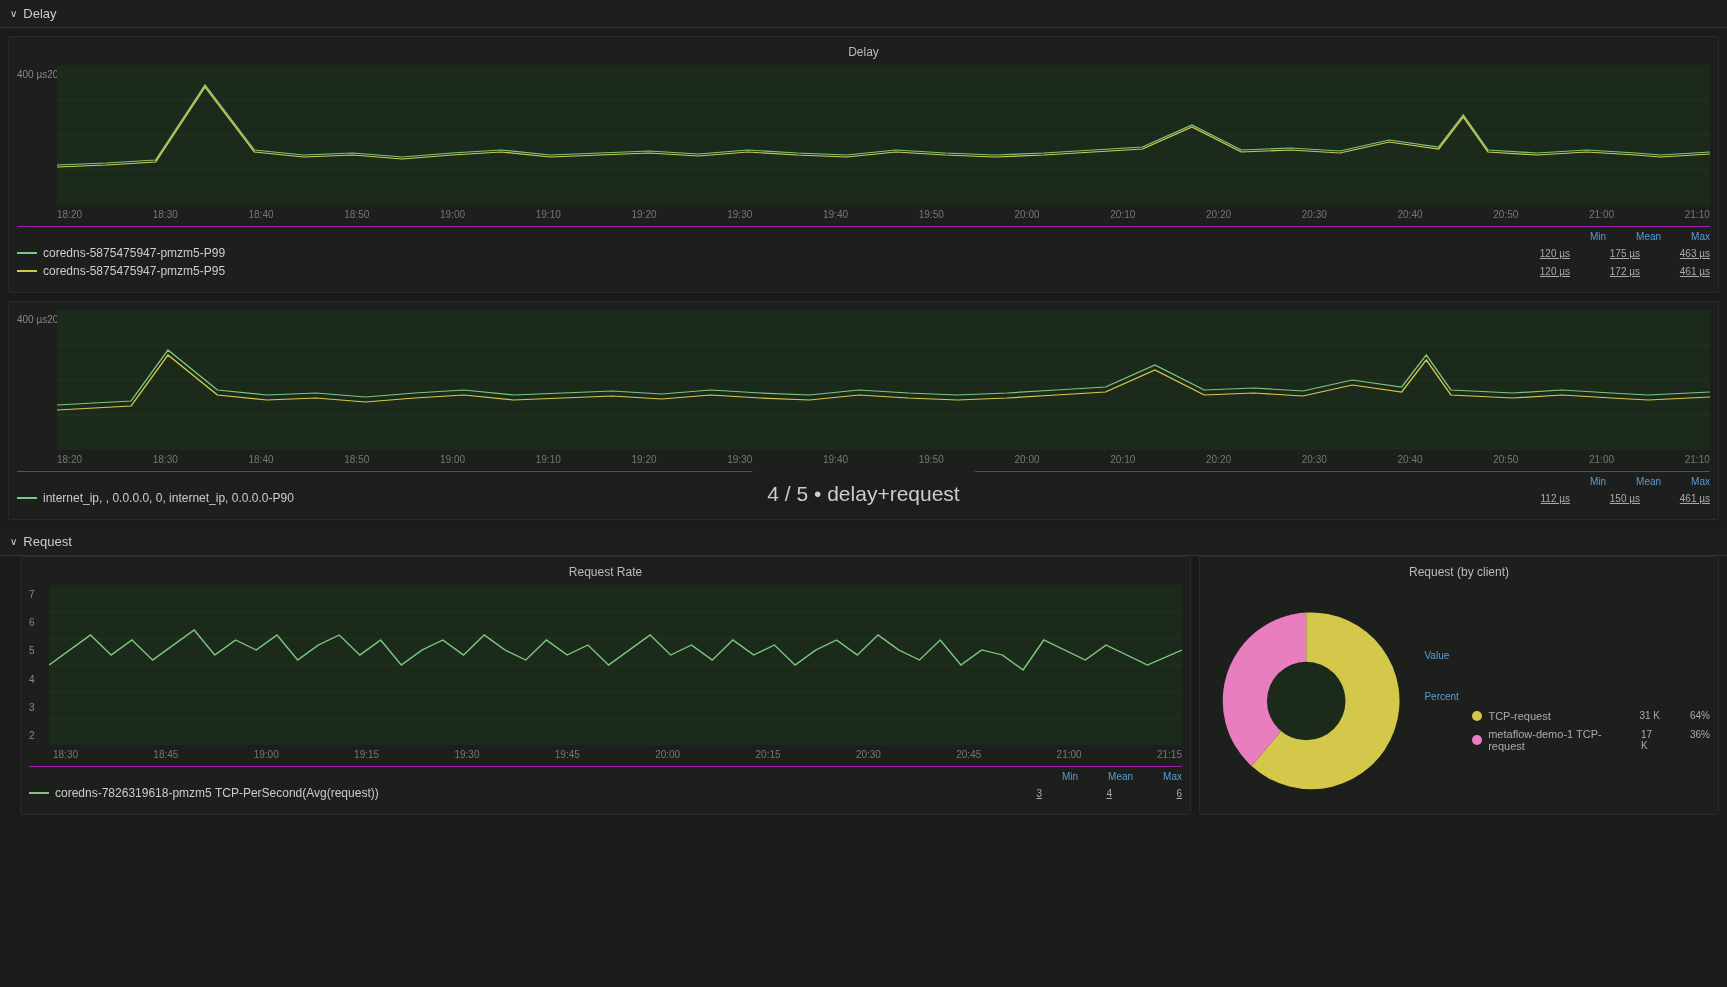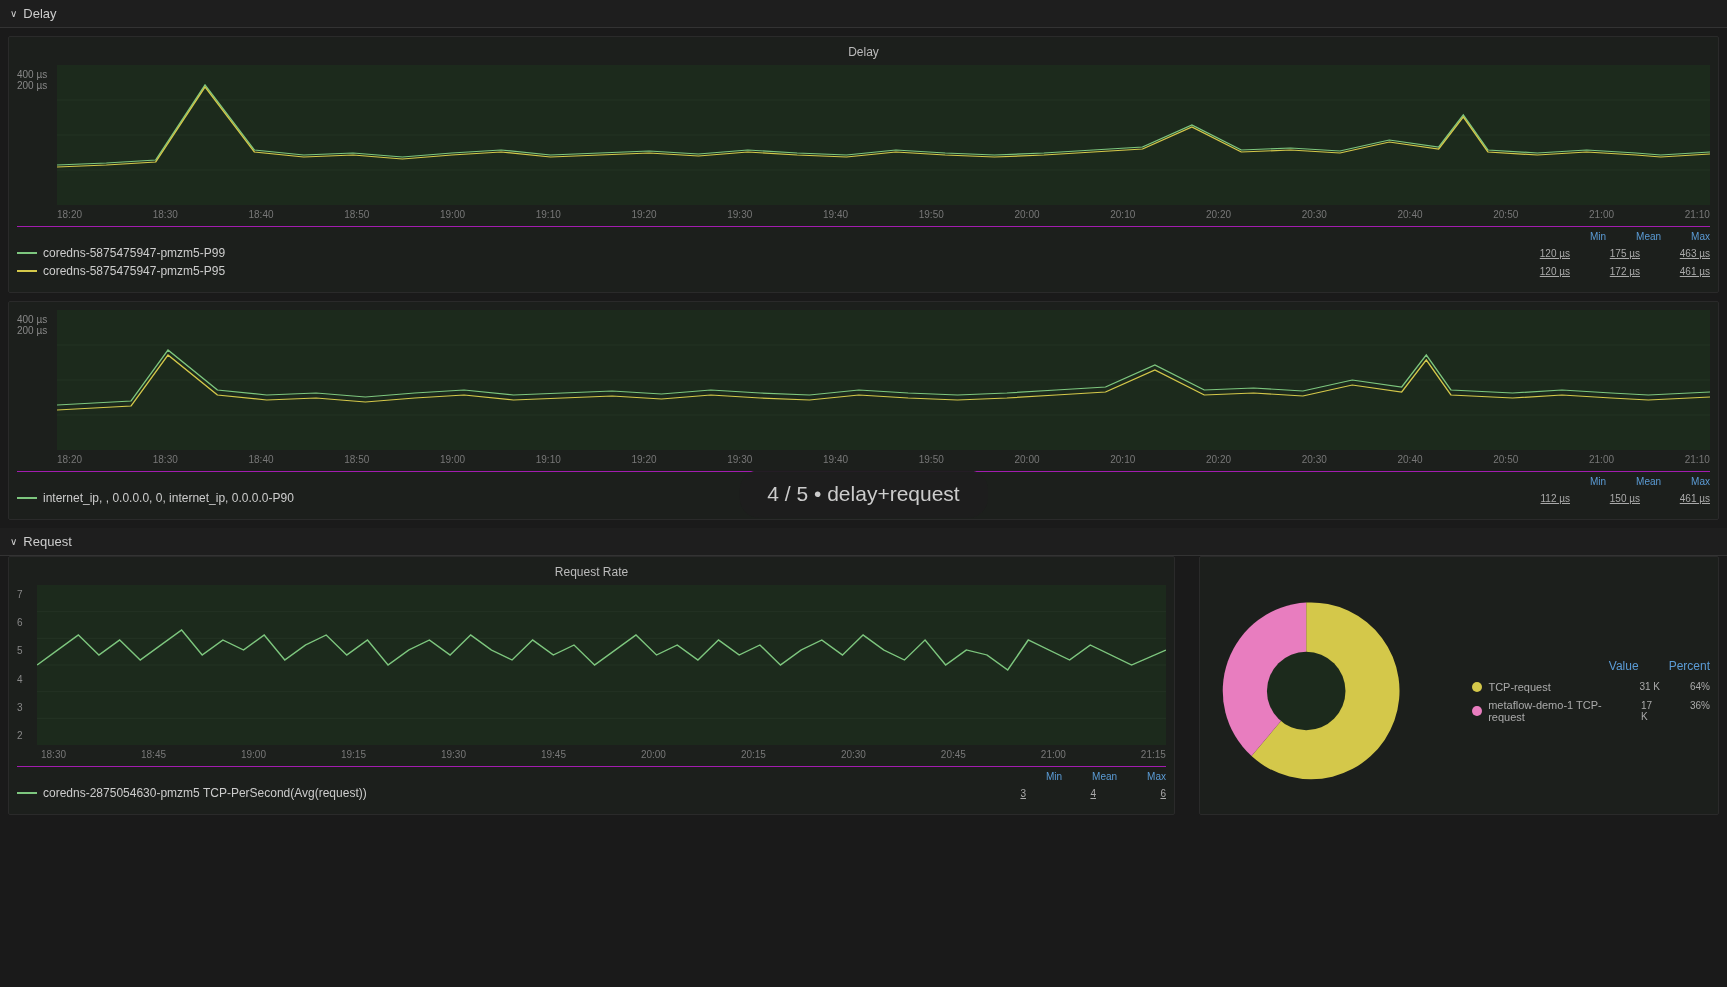--- a/index.html
+++ b/index.html
@@ -52,21 +52,22 @@
       width: 100%;
       height: 100%;
     }
 
     .y-axis-labels {
       position: absolute;
       left: 0;
       top: 0;
       height: 100%;
       display: flex;
-      flex-direction: column;
+      flex-direction: row;
+      justify-content: space-between;
       padding: 4px 4px 4px 0;
       font-size: 10px;
       color: #888;
       pointer-events: none;
     }
 
     .x-axis {
       display: flex;
       justify-content: space-between;
       padding: 2px 0 0 40px;
@@ -124,22 +125,22 @@
       min-width: 40px;
       text-align: right;
       color: #aaa;
       font-size: 10px;
       text-decoration: underline;
     }
 
     
     .request-section {
       display: flex;
-      gap: 24px;
-      margin: 0 8px 8px 8px;
+      gap: 8px;
+      margin: 0 8px 8px 20px;
     }
 
     .request-rate-panel {
       flex: 1;
       background: #1c1f1c;
       border: 1px solid #2a2a2a;
       padding: 8px;
       border-radius: 2px;
     }
 
@@ -165,23 +166,24 @@
     .pie-legend {
       display: flex;
       flex-direction: column;
       gap: 6px;
     }
 
     .pie-legend-header {
       display: flex;
       justify-content: flex-end;
       gap: 30px;
-      font-size: 12px;
+      font-size: 10px;
       color: #5b9bd5;
       margin-bottom: 2px;
+      flex-direction: column;
     }
 
     .pie-legend-row {
       display: flex;
       align-items: center;
       gap: 6px;
       padding-left: 48px;
     }
 
     .pie-legend-dot {
@@ -405,32 +407,33 @@
     </div>
     <div class="legend-area">
       <div class="legend-header-row">
         <span>Min</span>
         <span>Mean</span>
         <span>Max</span>
       </div>
       <div class="legend-row">
         <div class="legend-left">
           <span class="legend-line" style="background:#7dc67e;"></span>
-          <span>coredns-2875054630-pmzm5 TCP-PerSecond(Avg(request))</span>
+          <span>coredns-7826319618-pmzm5 TCP-PerSecond(Avg(request))</span>
         </div>
         <div class="legend-right">
           <span class="legend-value">3</span>
           <span class="legend-value">4</span>
           <span class="legend-value">6</span>
         </div>
       </div>
     </div>
   </div>
 
   <div class="request-client-panel">
+    <div class="chart-title">Request (by client)</div>
     <div class="pie-container">
 
       <svg width="200" height="200" viewBox="0 0 200 200">
 
         <path d="M100,100 L100,10 A90,90 0 1,1 44.3,166.3 Z" fill="#d4c84a"></path>
 
         <path d="M100,100 L44.3,166.3 A90,90 0 0,1 100,10 Z" fill="#e87dbf"></path>
 
         <circle cx="100" cy="100" r="40" fill="#1c2a1c"></circle>
       </svg>

